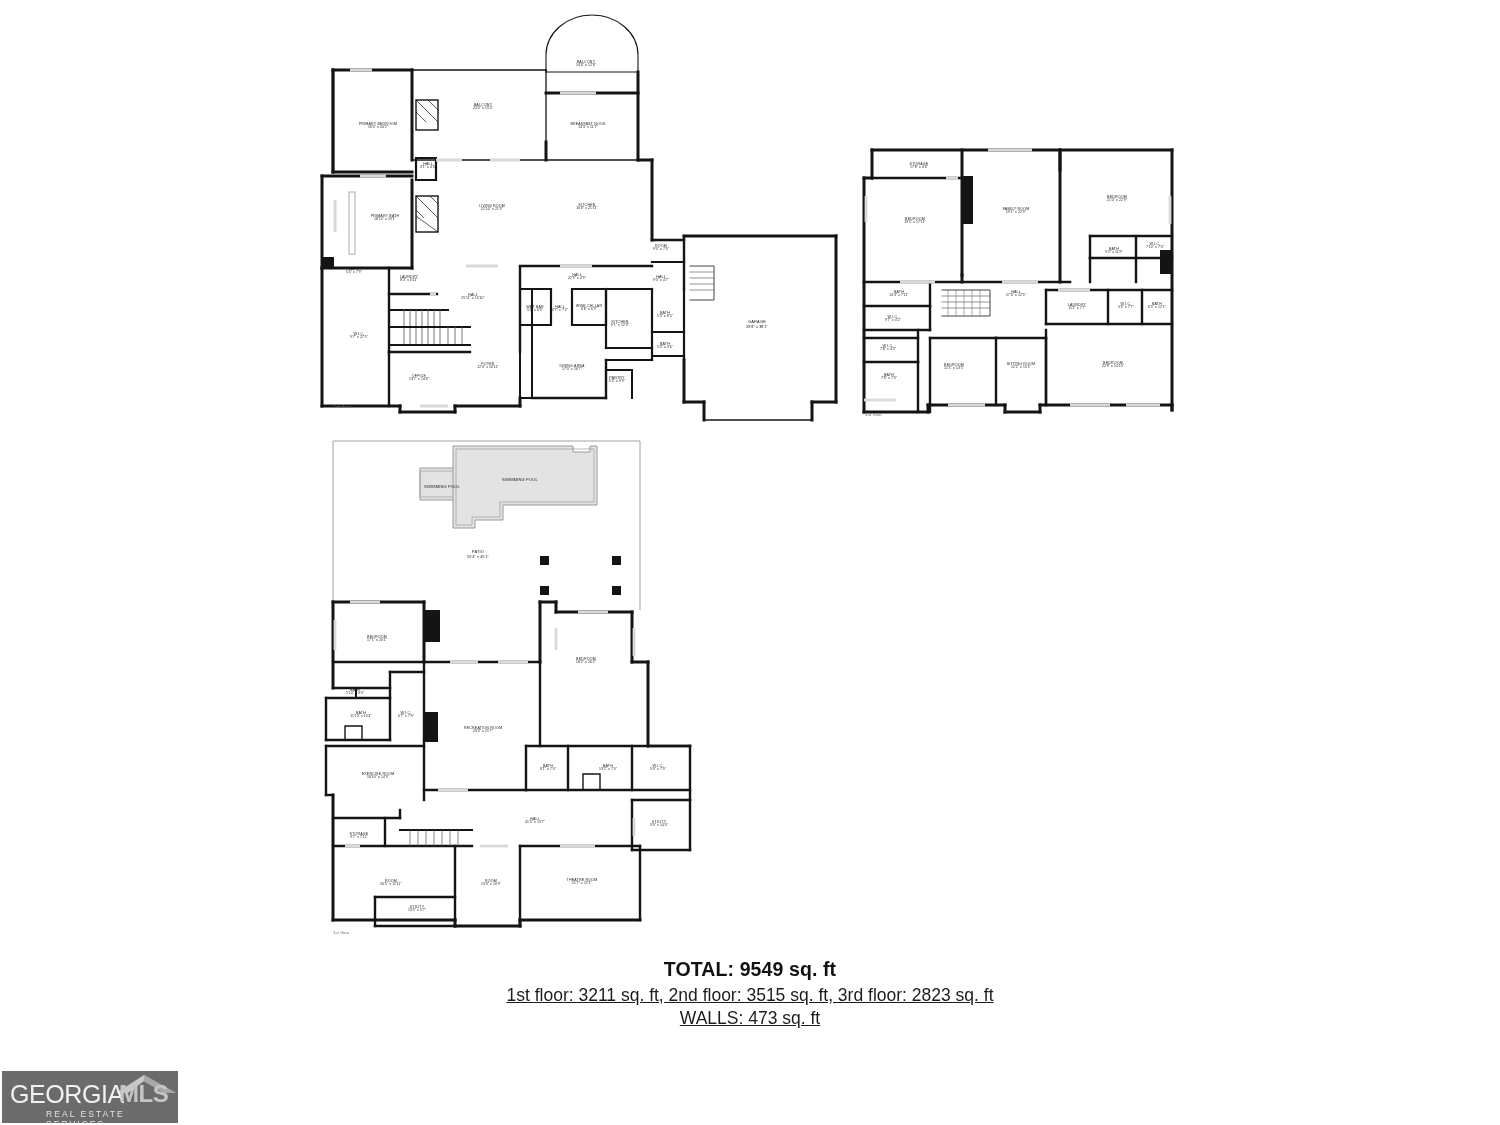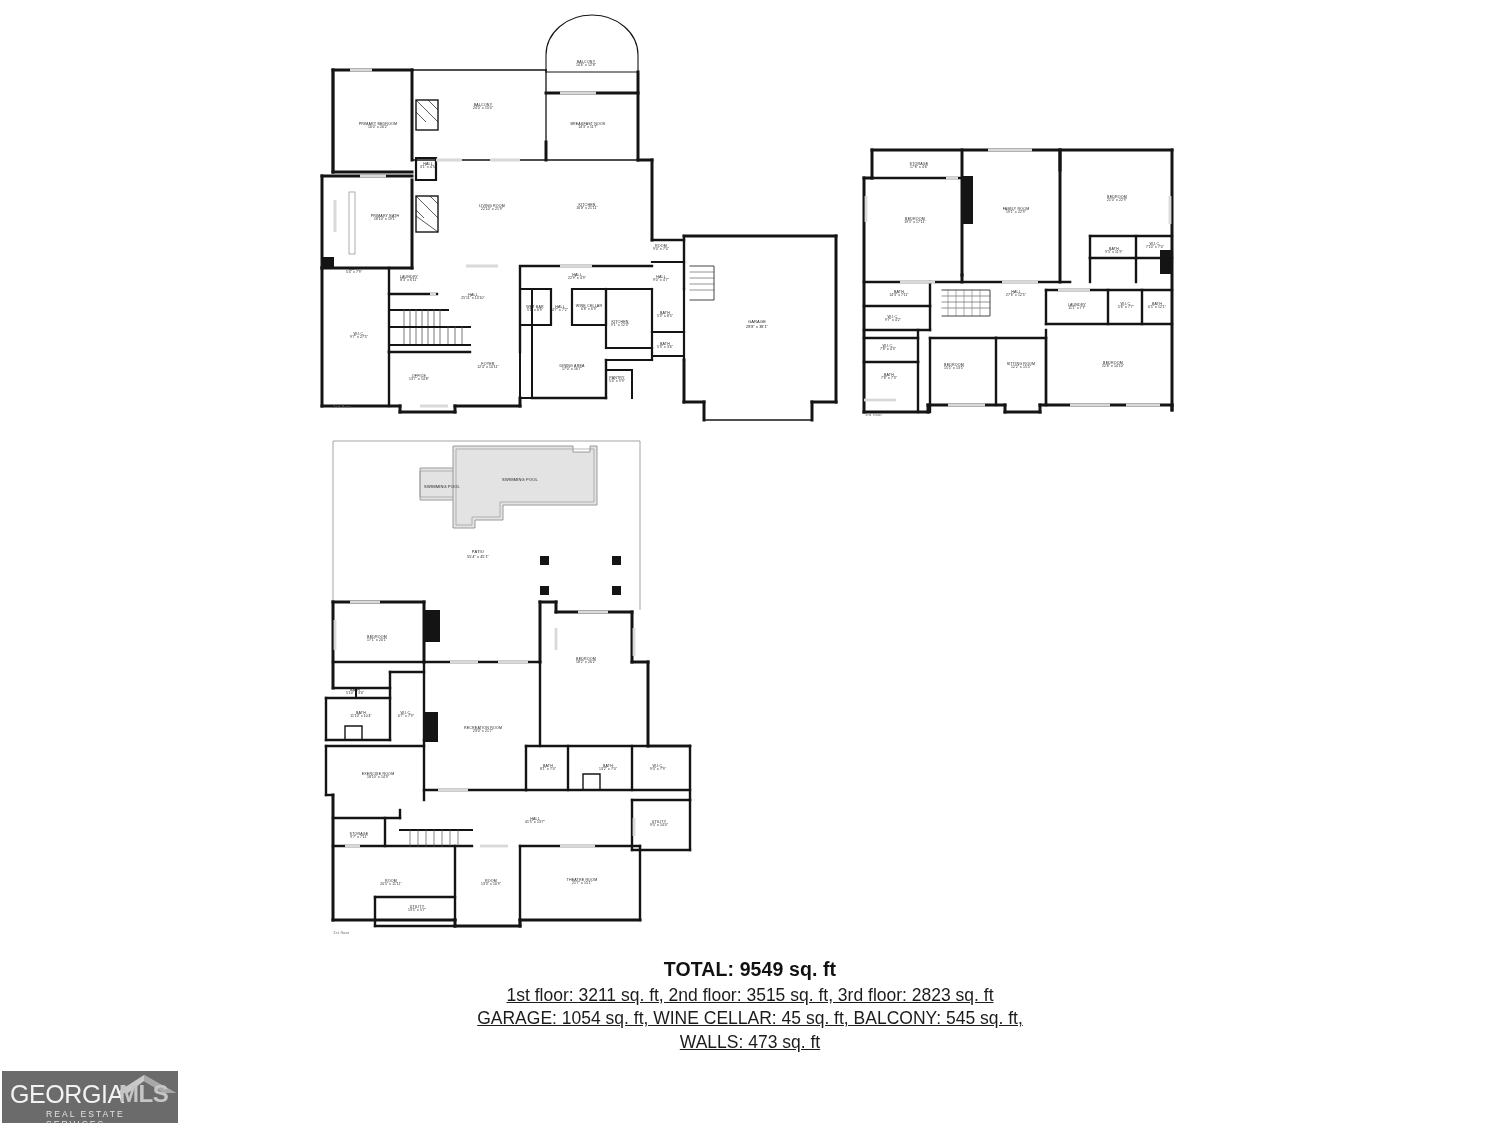--- a/index.html
+++ b/index.html
@@ -632,21 +632,20 @@
       </div>
       <div class="rlabel" style="left: 417px; top: 909px;">
         <span class="nm">UTILITY</span>
         <span class="dm">13'5" x 5'7"</span>
       </div>
     </div>
 
   <div id="summary">
     <div class="total">TOTAL: 9549 sq. ft</div>
     <div class="line">1st floor: 3211 sq. ft, 2nd floor: 3515 sq. ft, 3rd floor: 2823 sq. ft</div>
-    <div class="line">GARAGE: 1054 sq. ft, WINE CELLAR: 45 sq. ft, BALCONY: 545 sq. ft,</div>
     <div class="line">WALLS: 473 sq. ft</div>
   </div>
 
   <div id="logo">
     <svg class="roof" viewBox="0 0 64 22">
       <path d="M2 20 L30 2 L62 20 L50 20 L30 8 L14 20 Z" fill="#c9c9c9"></path>
       <path d="M30 2 L62 20 L50 20 L30 8 Z" fill="#a8a8a8"></path>
     </svg>
     <div class="lg1">GEORGIA</div>
     <div class="lg2">MLS</div>

